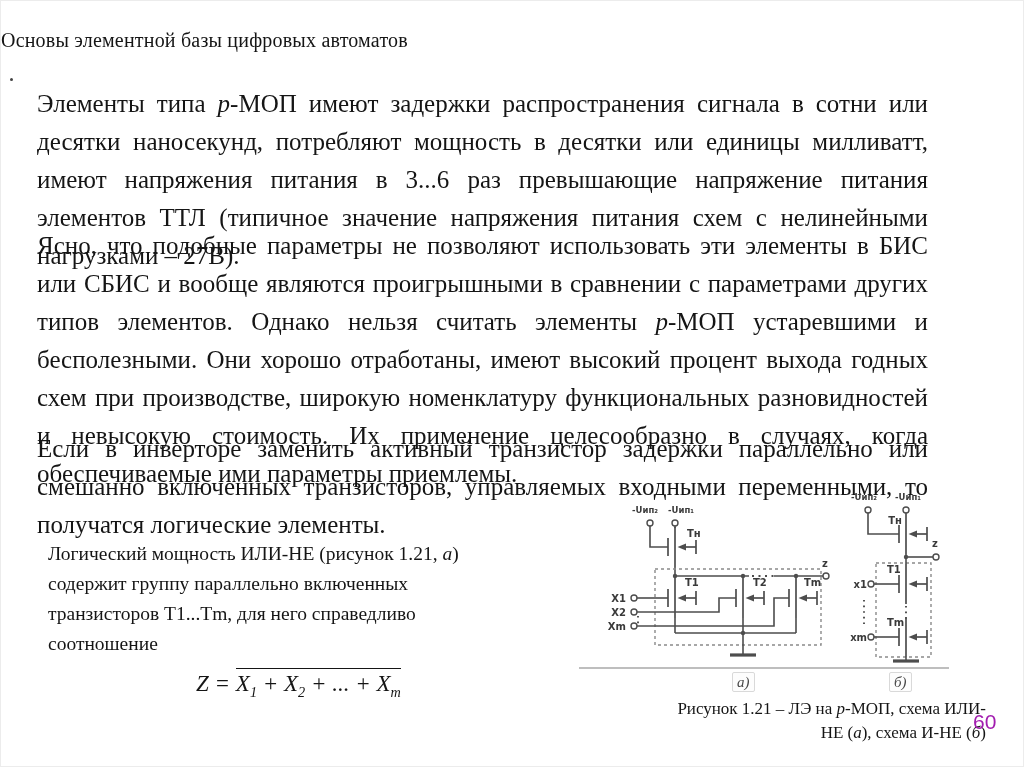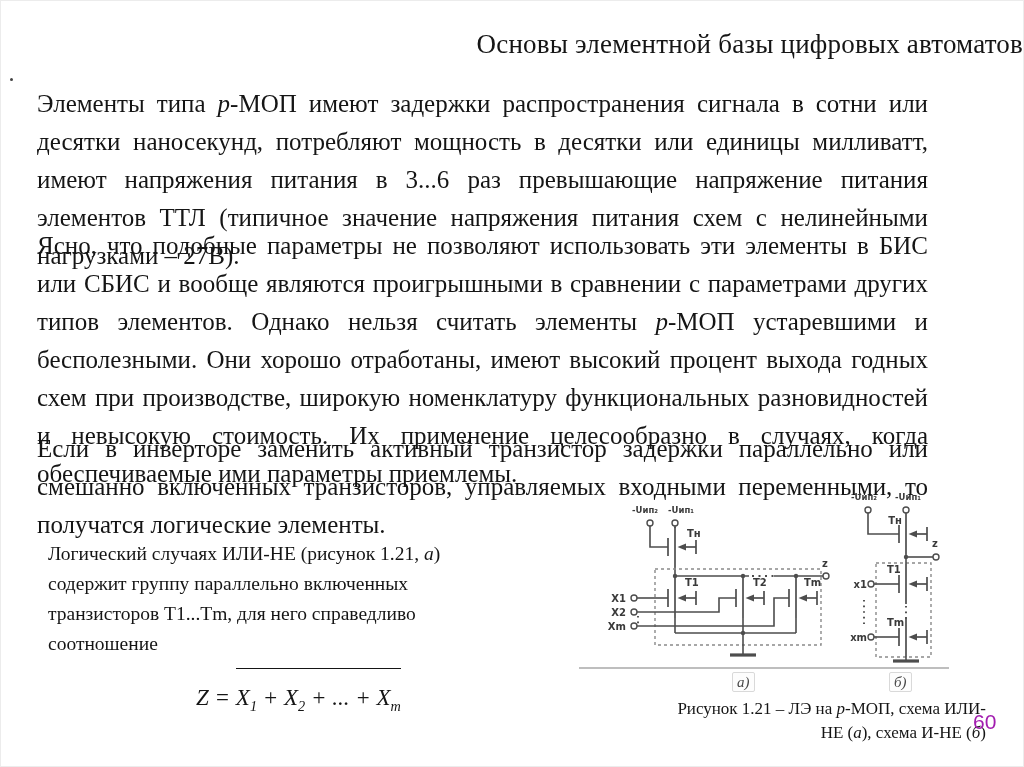--- a/index.html
+++ b/index.html
@@ -2,37 +2,37 @@
 <html><head>
 <meta charset="utf-8">
 <style>
   html,body{margin:0;padding:0;background:#fff;}
   .slide{
     position:relative;width:1022px;height:765px;background:#ffffff;
     border:1px solid #ececec;overflow:hidden;
     font-family:"Liberation Serif", serif;color:#151515;
   }
   .title{
-    position:absolute;top:28px;left:0;width:100%;text-align:right;
-    font-size:27px;letter-spacing:0.2px;
+    position:absolute;top:28px;left:0;width:100%;text-align:left;
+    font-size:20px;letter-spacing:0.2px;
   }
   .para{
     position:absolute;left:36px;width:891px;
     font-size:25px;line-height:38px;text-align:justify;
   }
   .col{
     position:absolute;left:47px;top:538px;width:447px;
     font-size:19.5px;line-height:30px;text-align:left;
   }
   .it{font-style:italic;}
   .formula{
     margin:9px 0 0 148px;font-size:23px;font-style:italic;white-space:nowrap;
   }
   .formula sub{font-size:0.62em;font-style:italic;}
-  .ovl{border-top:1.6px solid #151515;padding-top:16px;display:inline-block;line-height:1.1;}
+  .ovl{border-top:1.6px solid #151515;padding-top:2px;display:inline-block;line-height:1.1;}
   .figwrap{position:absolute;left:570px;top:478px;width:398px;height:228px;}
   .figlabel{
     position:absolute;font-family:"Liberation Serif",serif;font-style:italic;
     font-size:15px;color:#4a4a4a;border:1px solid #d9d9d9;border-radius:2px;
     padding:0 4px;background:#fdfdfd;line-height:18px;
   }
   .figlabel.a{left:731px;top:671px;}
   .figlabel.b{left:888px;top:671px;}
   .caption{
     position:absolute;left:655px;top:696px;width:330px;
@@ -62,21 +62,21 @@
 
   <div class="speck"></div>
 
   <div class="title">Основы элементной базы цифровых автоматов</div>
 
   <div class="para" style="top:84px"><span>Элементы типа </span><span class="it">р</span><span>-МОП имеют задержки распространения сигнала в сотни или десятки наносекунд, потребляют мощность в десятки или единицы милливатт, имеют напряжения питания в 3...6 раз превышающие напряжение питания элементов ТТЛ (типичное значение напряжения питания схем с нелинейными нагрузками – 27В).</span></div>
   <div class="para" style="top:226px"><span>Ясно, что подобные параметры не позволяют использовать эти элементы в БИС или СБИС и вообще являются проигрышными в сравнении с параметрами других типов элементов. Однако нельзя считать элементы </span><span class="it">р</span><span>-МОП устаревшими и бесполезными. Они хорошо отработаны, имеют высокий процент выхода годных схем при производстве, широкую номенклатуру функциональных разновидностей и невысокую стоимость. Их применение целесообразно в случаях, когда обеспечиваемые ими параметры приемлемы.</span></div>
   <div class="para" style="top:429px"><span>Если в инверторе заменить активный транзистор задержки параллельно или смешанно включенных транзисторов, управляемых входными переменными, то получатся логические элементы.</span></div>
 
   <div class="col">
-    <div><span>Логический случаях ИЛИ-НЕ (рисунок 1.21, </span><span class="it">а</span><span>) содержит группу параллельно включенных транзисторов Т1...Тm, для него справедливо соотношение</span></div>
+    <div><span>Логический мощность ИЛИ-НЕ (рисунок 1.21, </span><span class="it">а</span><span>) содержит группу параллельно включенных транзисторов Т1...Тm, для него справедливо соотношение</span></div>
     <div class="formula">
       <span><span class="it">Z</span><span> = </span></span><span class="ovl"><span class="it">X</span><sub>1</sub><span> + </span><span class="it">X</span><sub>2</sub><span> + ... + </span><span class="it">X</span><sub class="it">m</sub></span>
     </div>
   </div>
 
   <div class="figwrap">
     <svg width="398" height="228" viewBox="0 0 398 228">
       <defs>
         <g id="mosfet" stroke="#4d4d4d" stroke-width="1.7" fill="none">
           <path d="M-7,-9 V9"></path>

